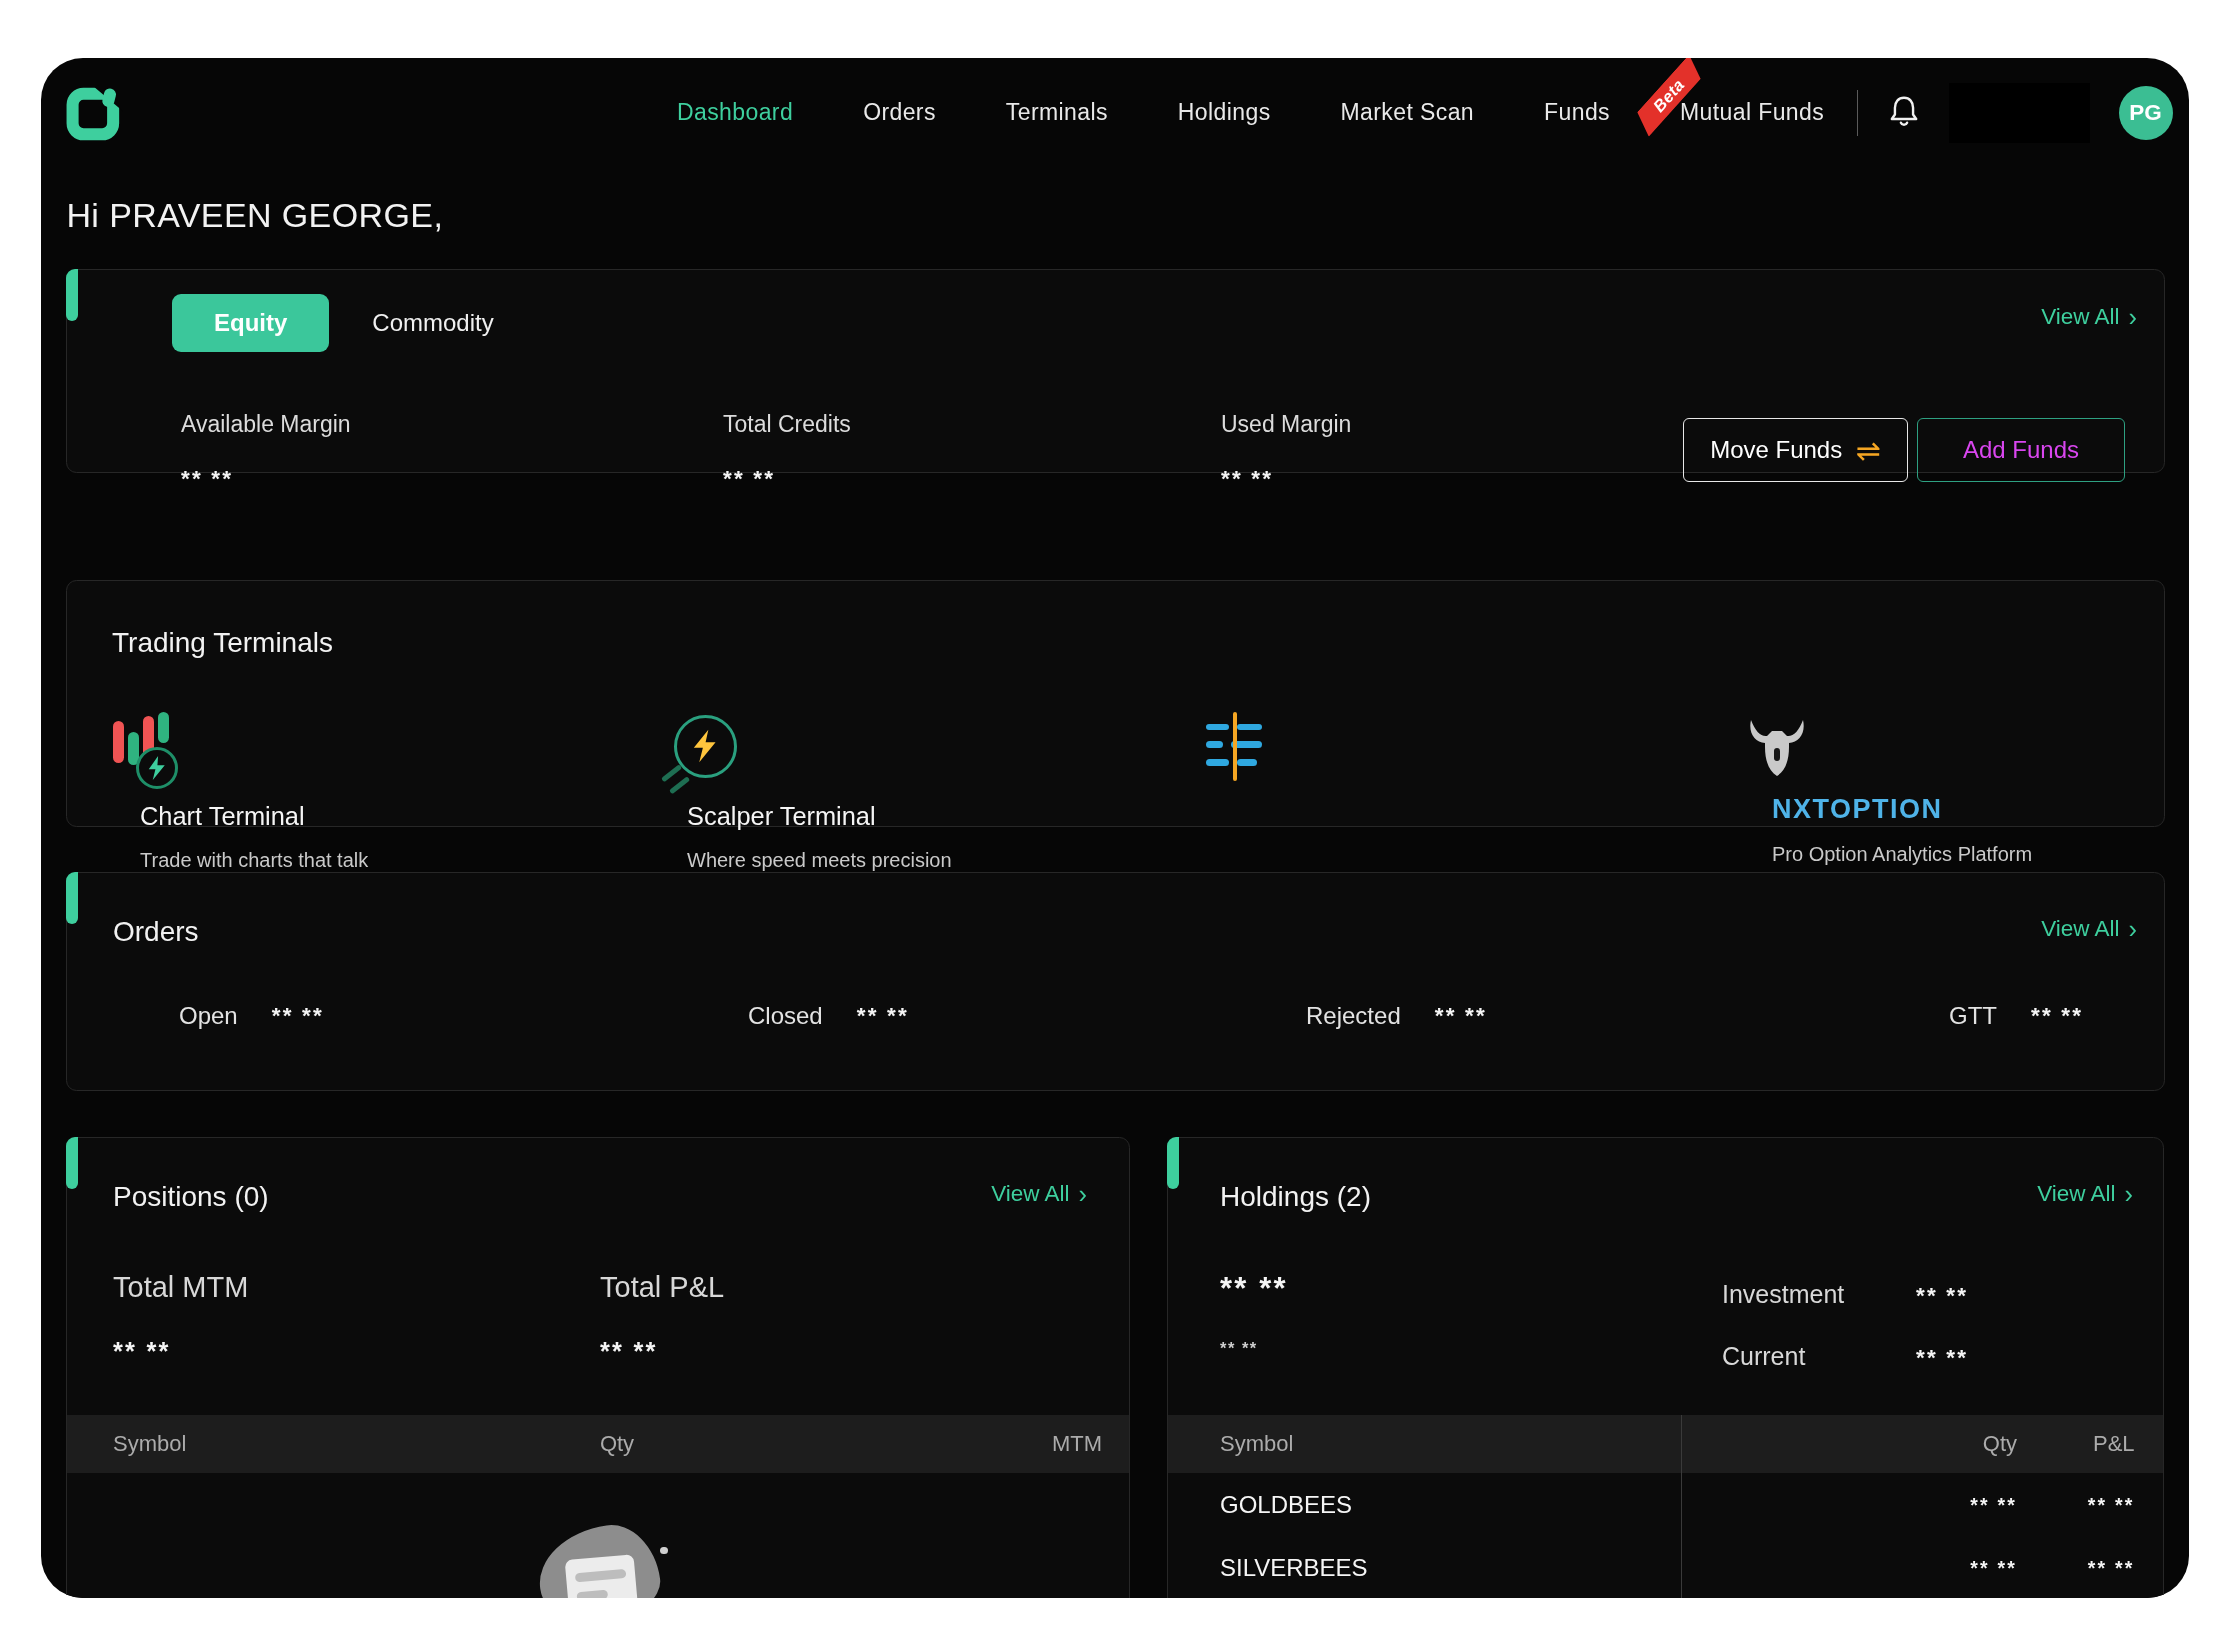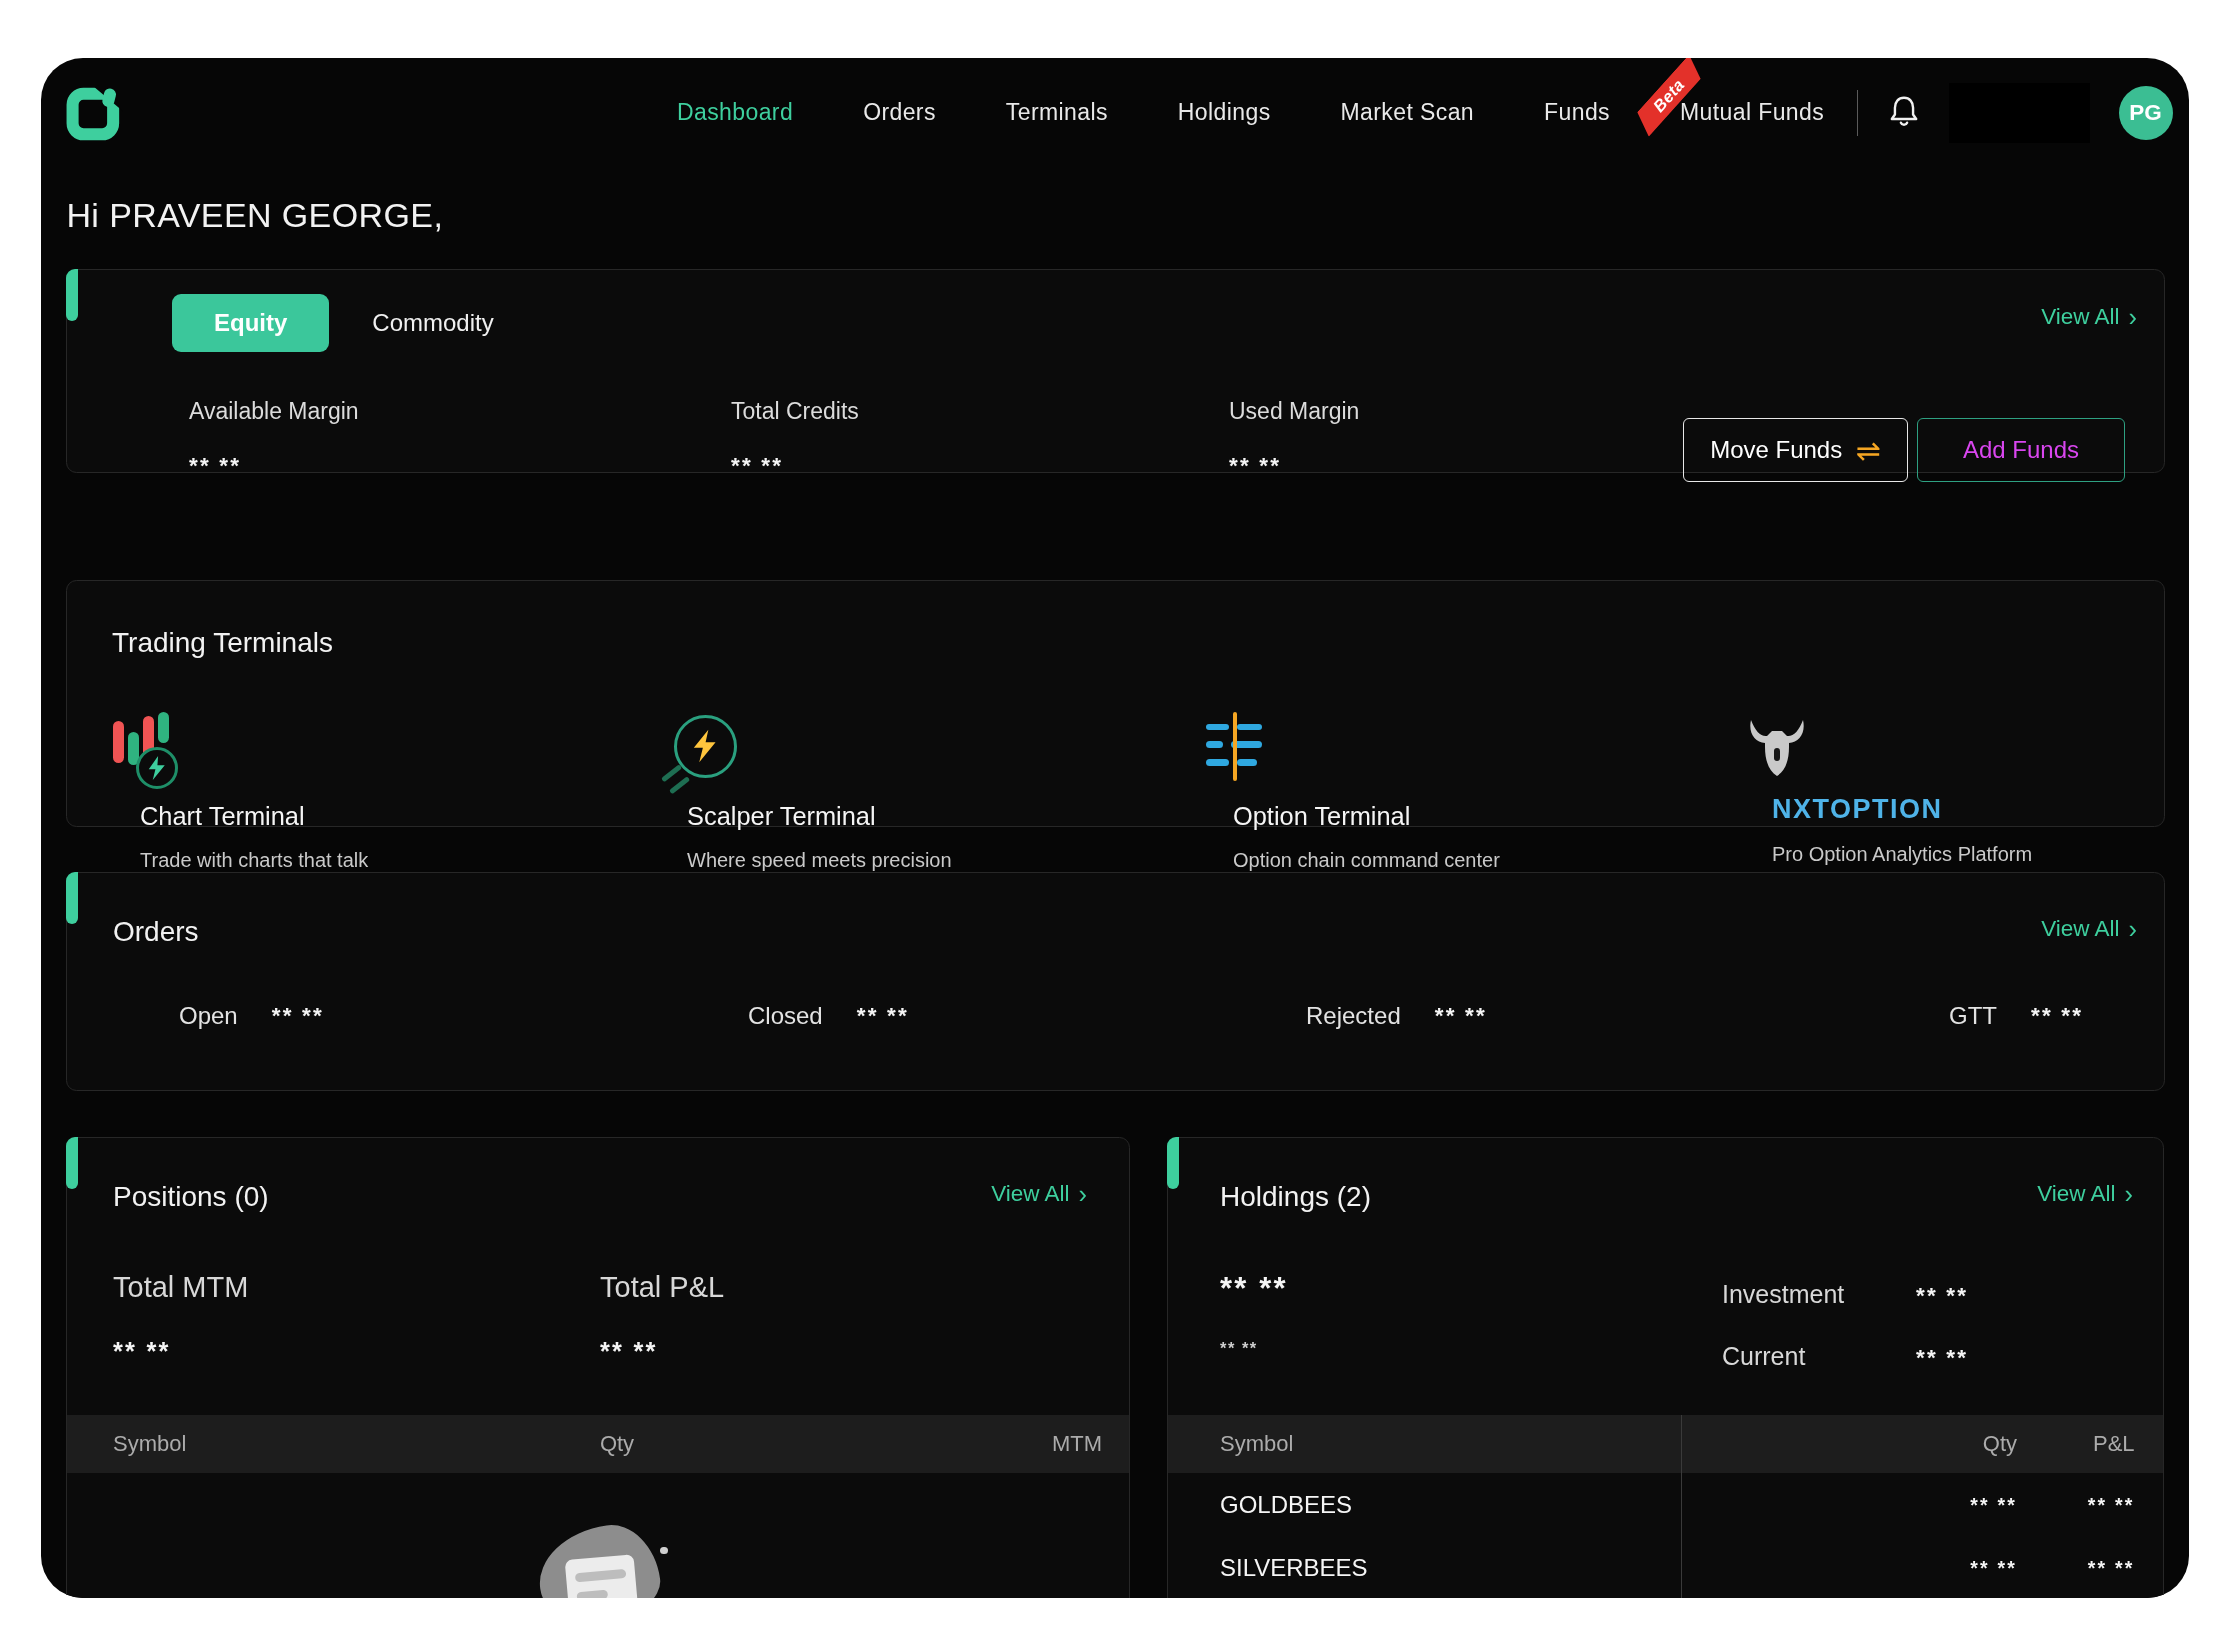--- a/index.html
+++ b/index.html
@@ -36,21 +36,21 @@
   .view-all { position:absolute; right:27px; font-size:22.5px; color:#3ECF9E; cursor:pointer; display:flex; align-items:center; gap:9px; }
   .view-all .chev { font-size:25.4px; line-height:22.5px; }
   .masked { color:#f5f5f5; font-weight:bold; letter-spacing:2.2px; }
 
   
   .funds-card { left:25px; top:211px; width:2099px; height:204px; }
   .tab-row { position:absolute; left:105px; top:24px; display:flex; align-items:center; }
   .tab-equity { background:#3BC79B; color:#ffffff; font-size:24px; font-weight:bold;
                 padding:15px 42px; border-radius:9px; cursor:pointer; }
   .tab-commodity { color:#f0f0f0; font-size:24px; margin-left:43px; cursor:pointer; }
-  .metric { position:absolute; top:128px;margin-left:8px; }
+  .metric { position:absolute; top:141px; }
   .metric .m-label { font-size:23px; color:#dcdcdc; }
   .metric .m-value { font-size:22.5px; margin-top:28.4px; }
   .btn { position:absolute; top:148px; height:64px; display:flex; align-items:center; justify-content:center;
          border-radius:6px; font-size:24px; cursor:pointer; }
   .btn-move { right:256px; width:225px; border:1.5px solid #e8e8e8; color:#fff; gap:13.5px; }
   .btn-move .swap { color:#F5A623; font-size:30px; }
   .btn-add { right:39px; width:208px; border:1.5px solid #2ea182; color:#d946ef; }
 
   
   .terminals-card { left:25px; top:522px; width:2099px; height:247px; }
@@ -249,24 +249,20 @@
       <div class="terminal-item" style="left:1139px;">
         <div class="icon-option">
           <div class="obar ob1"></div>
             <div class="obar ob2"></div>
             <div class="obar ob3"></div>
           <div class="obar ob4"></div>
             <div class="obar ob5"></div>
             <div class="obar ob6"></div>
           <div class="ovline"></div>
         </div>
-        <div class="t-text">
-          <div class="t-title">Option Terminal</div>
-          <div class="t-sub">Option chain command center</div>
-        </div>
       </div>
 
       <div class="terminal-item" style="left:1678px;">
         <svg class="icon-bull" viewBox="0 0 64 64">
           <path fill="#C9C9C9" d="M6 4 C3 17 10 26 20 27 L20 31 C20 45 24 55 32 60 C40 55 44 45 44 31 L44 27 C54 26 61 17 58 4 C54 15 48 21 42 20 L37 15 L27 15 L22 20 C16 21 10 15 6 4 Z"></path>
           <rect x="29" y="32" width="6" height="13" rx="3" fill="#161616"></rect>
         </svg>
         <div class="t-text">
           <div class="t-title blue">NXTOPTION</div>
           <div class="t-sub">Pro Option Analytics Platform</div>

